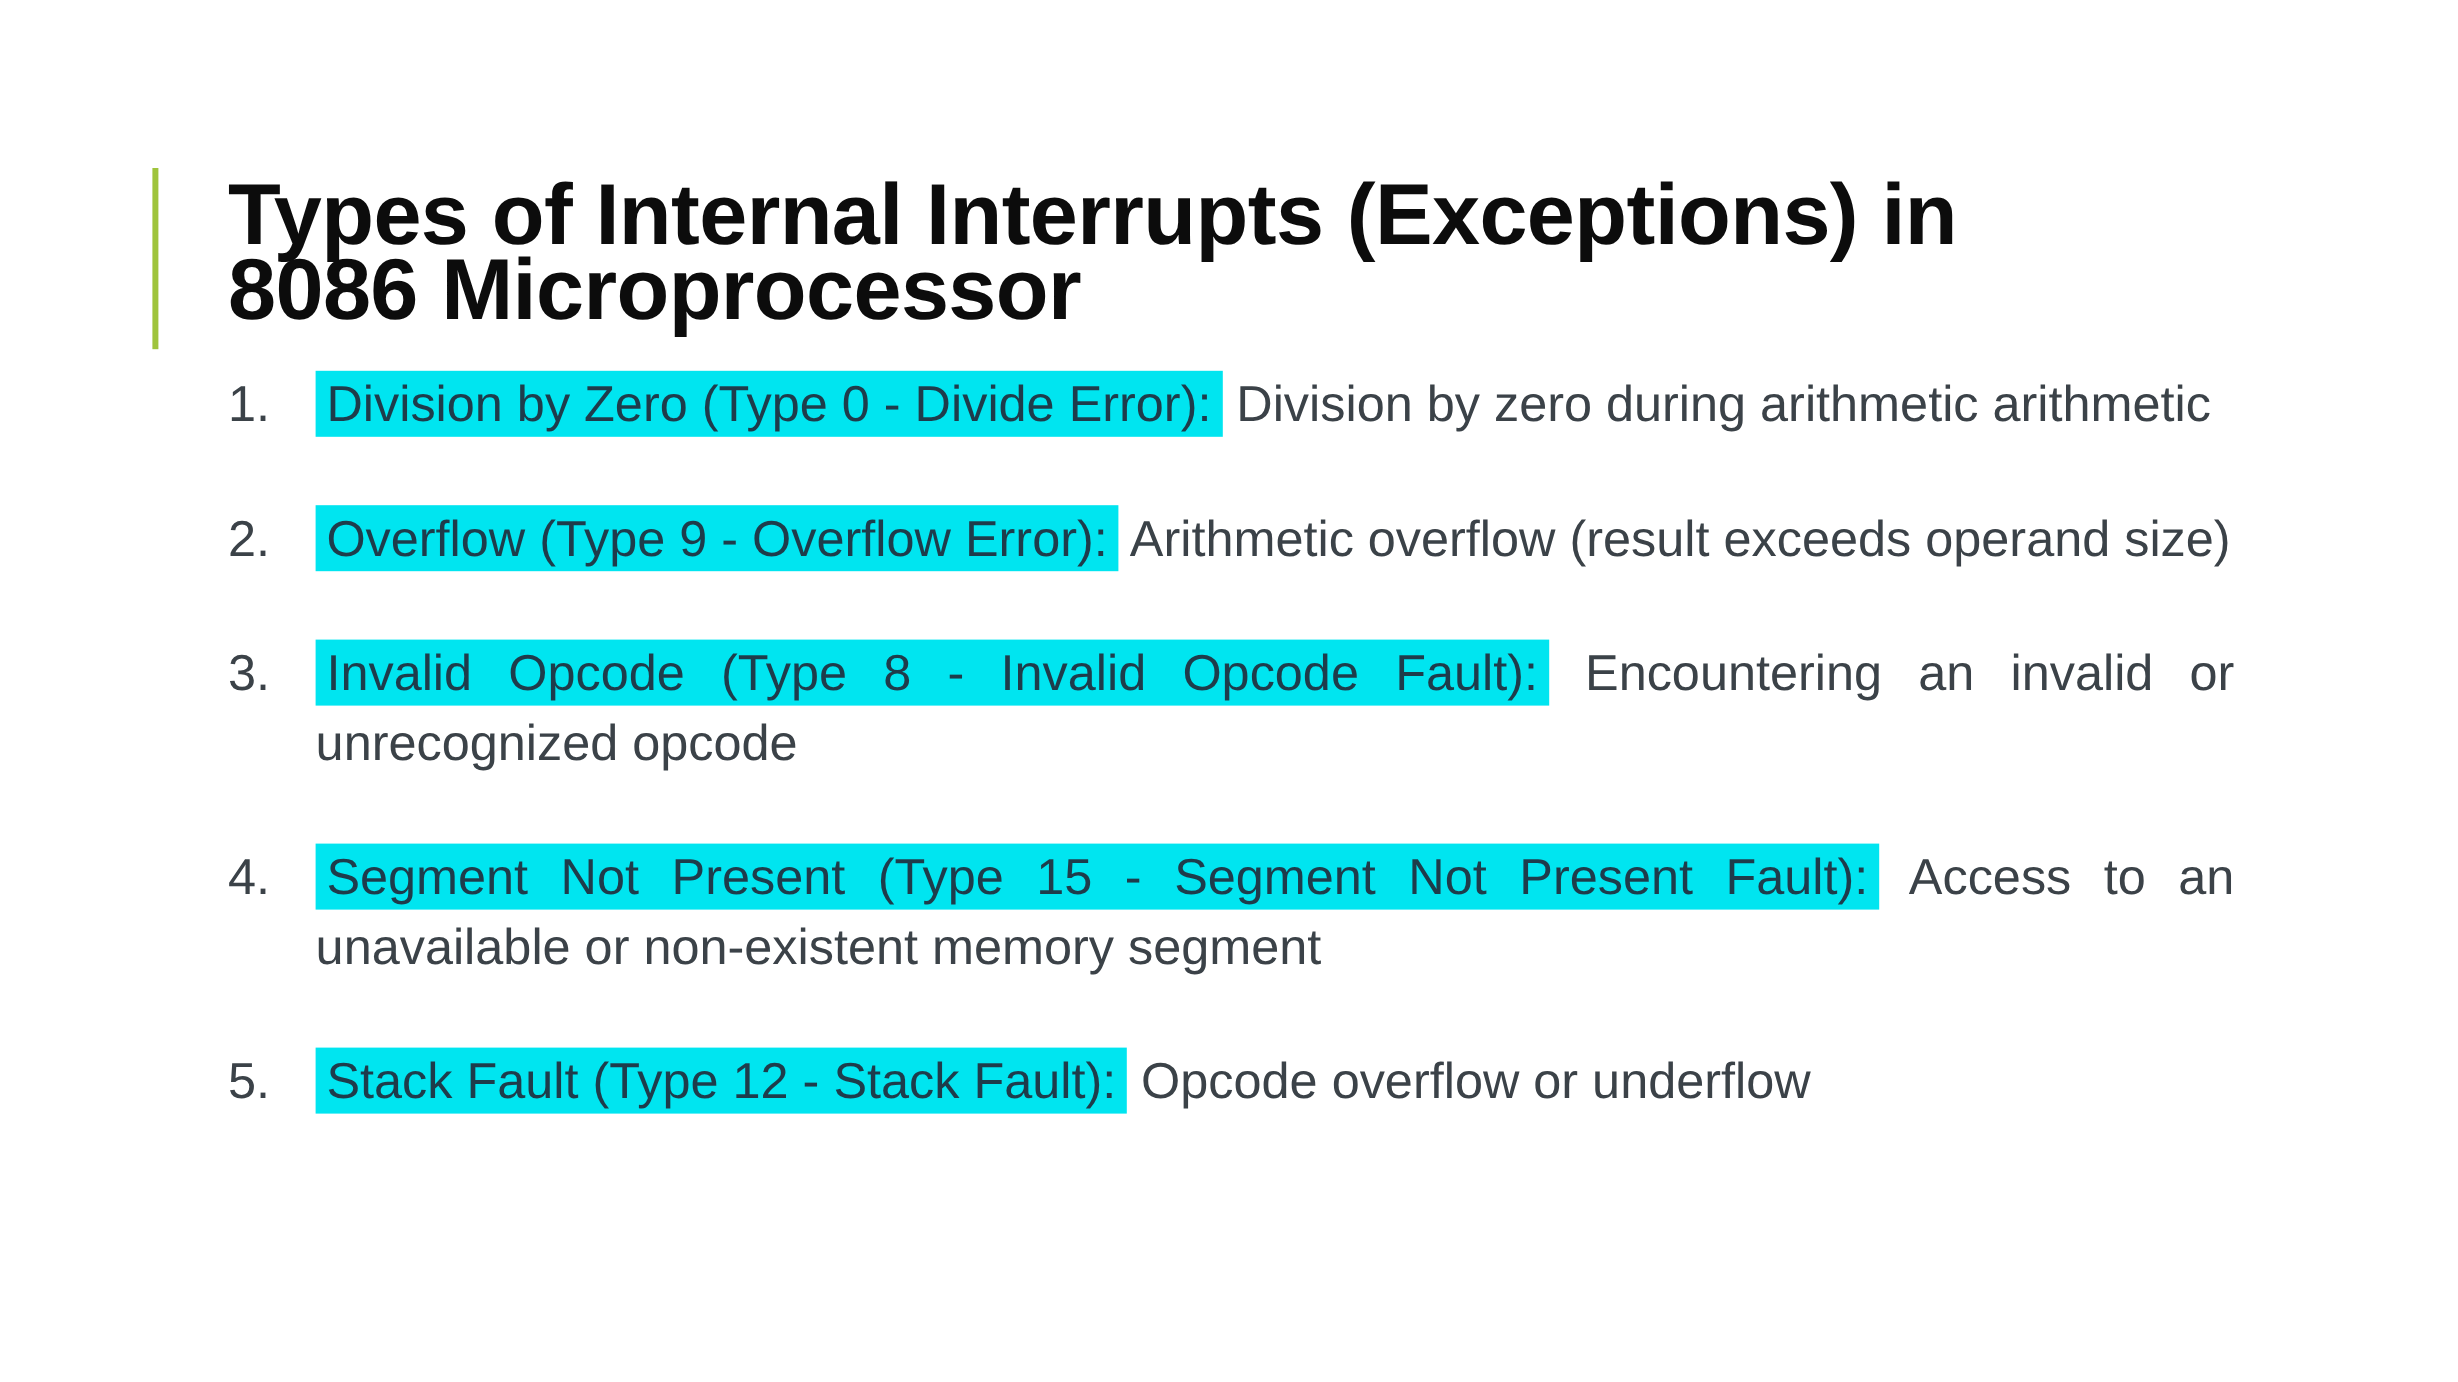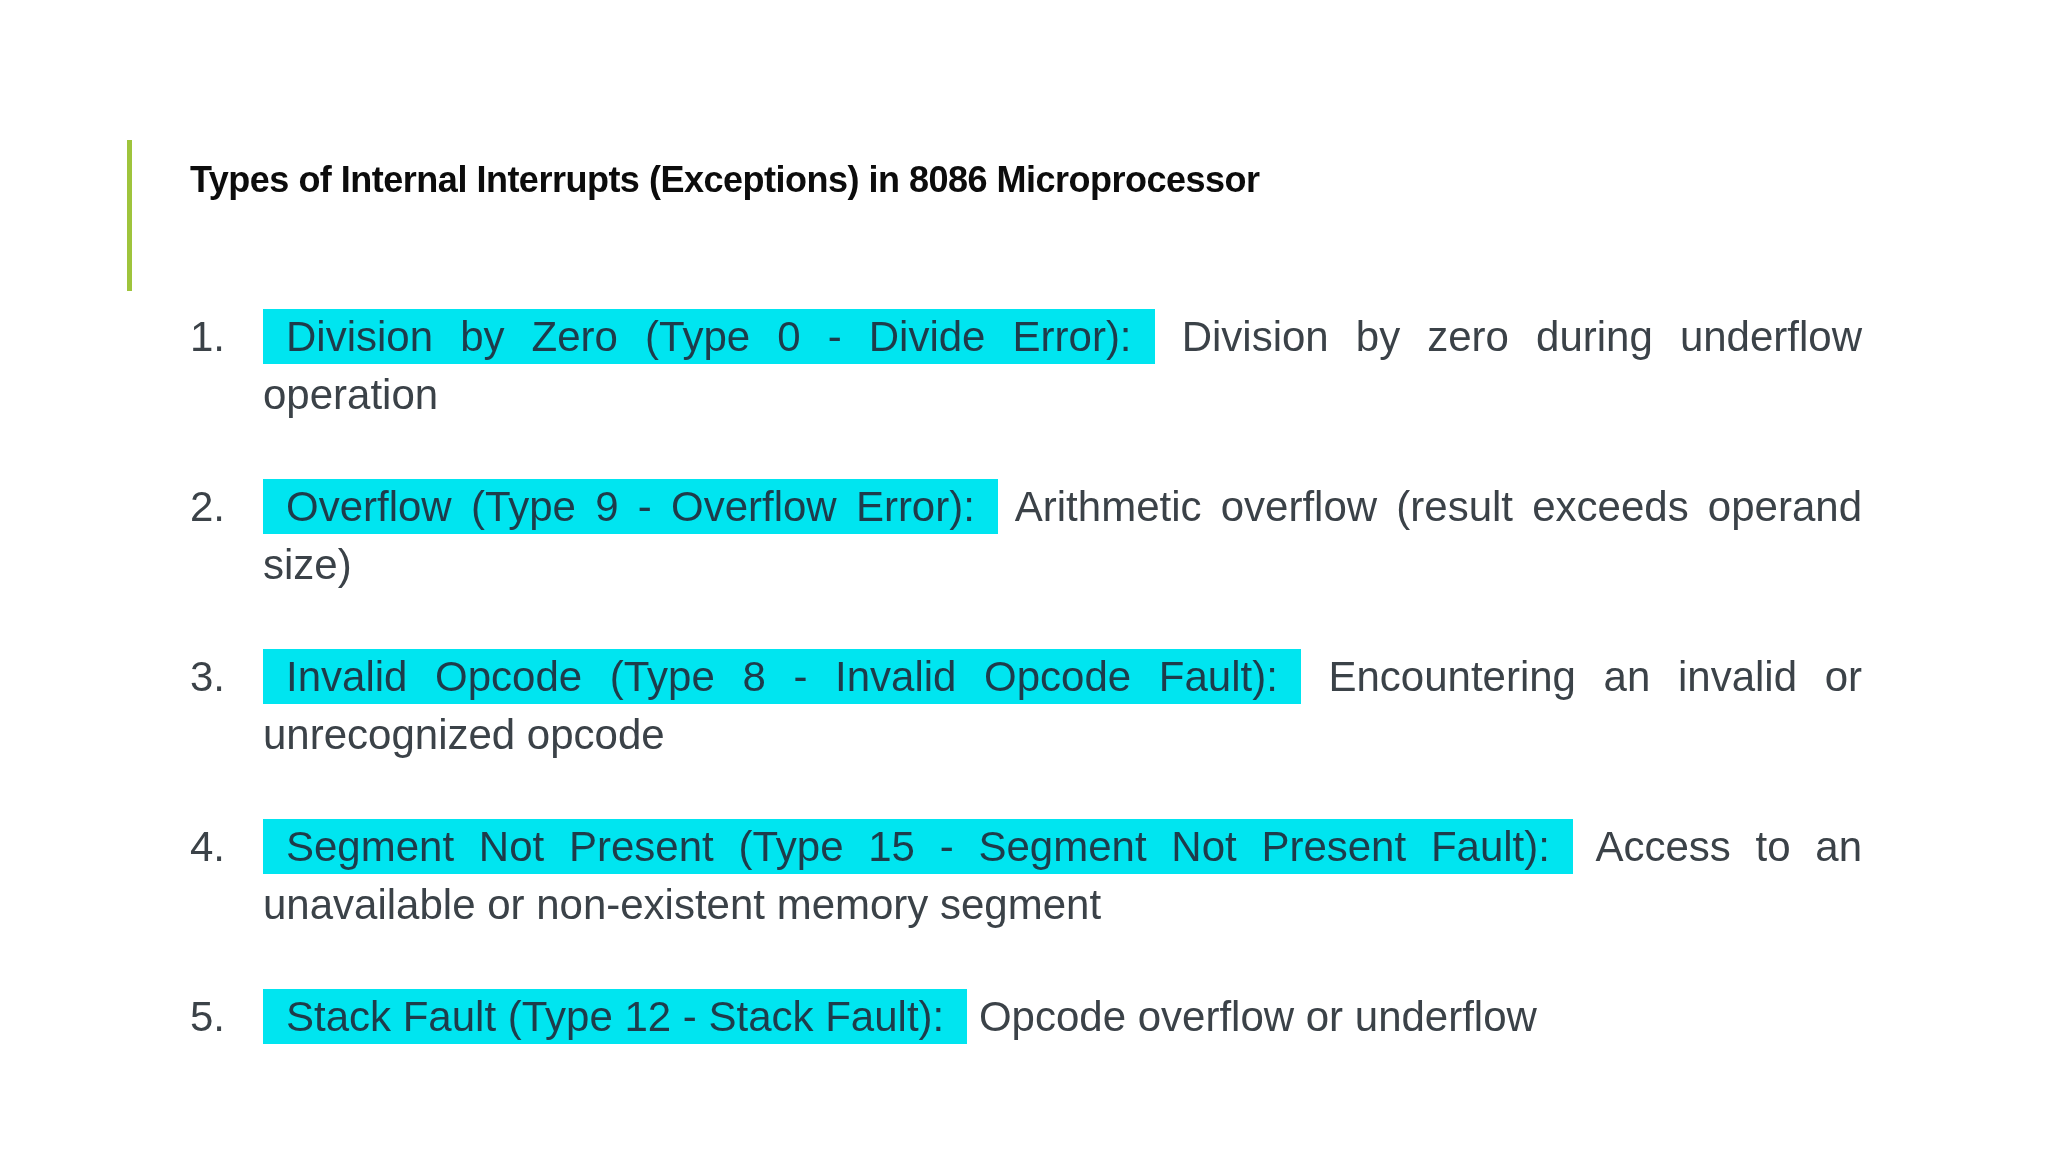--- a/index.html
+++ b/index.html
@@ -22,21 +22,21 @@
     width: 5px;
     height: 151px;
     background: var(--accent, #9fc43c);
   }
   .title {
     position: absolute;
     left: 190px;
     top: 148px;
     width: 1510px;
     margin: 0;
-    font-size: 36px;
+    font-size: 72px;
     line-height: 63px;
     font-weight: 700;
     letter-spacing: -0.5px;
     color: #0c0c0c;
   }
   .list {
     position: absolute;
     left: 190px;
     top: 308px;
     width: 1672px;
@@ -58,35 +58,35 @@
     width: 73px;
   }
   .text {
     flex: 1 1 auto;
     margin: 0;
     text-align: justify;
   }
   .hl {
     background: var(--highlight, #00e5f0);
     color: var(--highlight-text, #1e3c4b);
-    padding: 4px 23px;
+    padding: 4px 9px;
   }
 </style>
 </head>
 <body>
 
 <div class="slide">
   <div class="accent-bar"></div>
   <h1 class="title">Types of Internal Interrupts (Exceptions) in 8086 Microprocessor</h1>
 
   <ol class="list">
     <li class="item">
       <span class="num">1.</span>
       <p class="text"><span class="hl">Division by Zero (Type 0 - Divide Error):</span>
-        <span>Division by zero during underflow operation</span></p>
+        <span>Division by zero during arithmetic arithmetic</span></p>
     </li>
     <li class="item">
       <span class="num">2.</span>
       <p class="text"><span class="hl">Overflow (Type 9 - Overflow Error):</span>
         <span>Arithmetic overflow (result exceeds operand size)</span></p>
     </li>
     <li class="item">
       <span class="num">3.</span>
       <p class="text"><span class="hl">Invalid Opcode (Type 8 - Invalid Opcode Fault):</span>
         <span>Encountering an invalid or unrecognized opcode</span></p>

